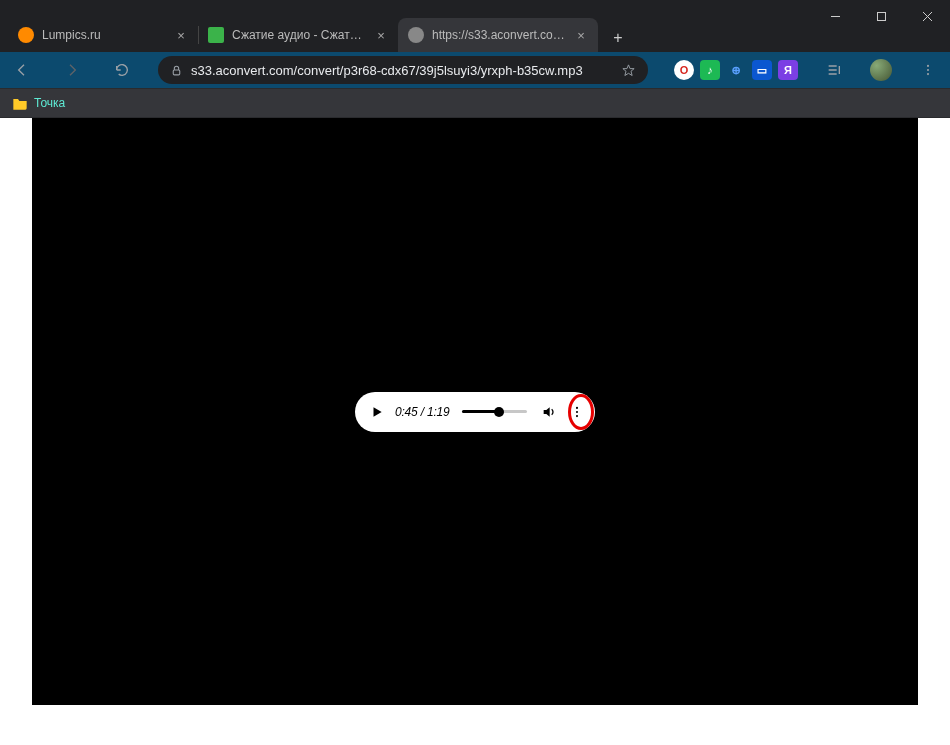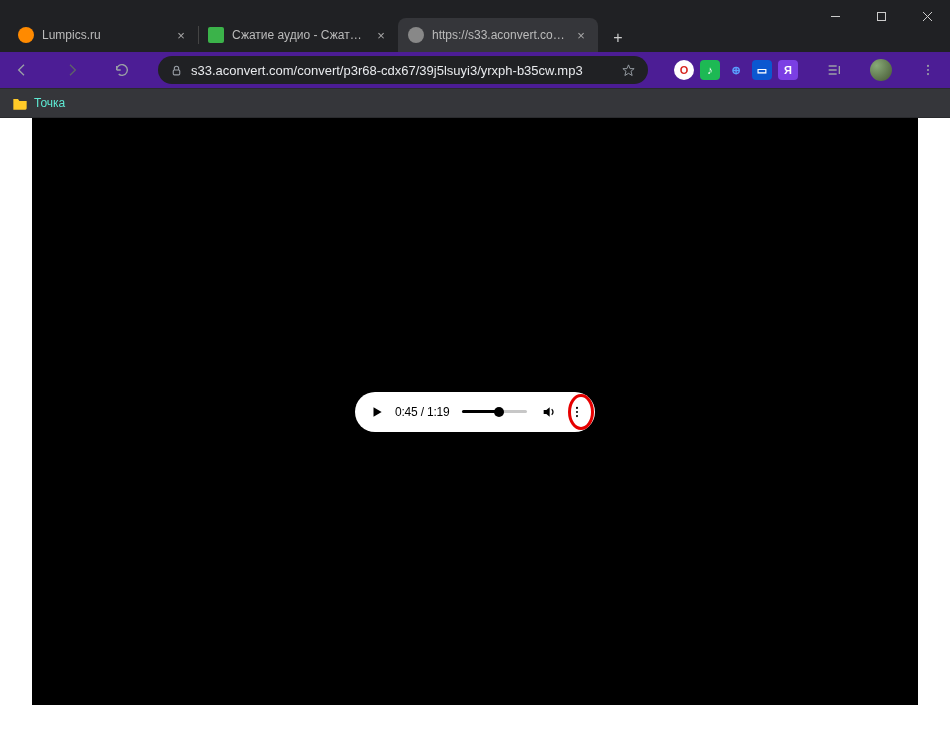--- a/index.html
+++ b/index.html
@@ -14,39 +14,39 @@
   .tab.active { background:#35363a; border-top-left-radius:8px; border-top-right-radius:8px;}
   .tab .tab-title { white-space:nowrap; overflow:hidden; text-overflow:ellipsis; flex:1;}
   .tab .tab-close { width:14px; height:14px; display:flex; align-items:center; justify-content:center; color:#aaa; font-size:13px; line-height:1;}
   .tab .favicon { width:16px; height:16px; border-radius:50%; display:flex; align-items:center; justify-content:center; flex-shrink:0;}
   .newtab { width:28px; height:28px; margin-left:6px; display:flex; align-items:center; justify-content:center; color:#ccc; font-size:16px;}
   .win-controls { display:flex; position:absolute; top:0; right:0;}
   .win-btn { width:46px; height:32px; display:flex; align-items:center; justify-content:center; color:#ccc;}
   .win-btn svg { width:11px; height:11px; }
 
   
-  .toolbar { height:36px; background:#4c1d95; display:flex; align-items:center; padding:0 8px; gap:22px;}
+  .toolbar { height:36px; background:#0c4a6e; display:flex; align-items:center; padding:0 8px; gap:22px;}
   .tool-icon { width:28px; height:28px; display:flex; align-items:center; justify-content:center; color:#9aa0a6; border-radius:50%;}
   .tool-icon.disabled { color:#5f6368;}
   .omnibox { flex:1; height:28px; background:#202124; border-radius:14px; display:flex; align-items:center; padding:0 12px; gap:8px; color:#e8eaed; font-size:13px;}
   .omnibox .url-text { flex:1; white-space:nowrap; overflow:hidden; }
   .ext-icons { display:flex; align-items:center; gap:6px; margin-left:4px;}
   .ext-icon { width:20px; height:20px; border-radius:4px; display:flex; align-items:center; justify-content:center; font-size:11px; font-weight:bold;}
   .avatar { width:22px; height:22px; border-radius:50%; background:radial-gradient(circle at 30% 30%, #8a7,#453);}
 
   
   .bookmarks { height:30px; background:#35363a; border-top:1px solid #2a2b2e; display:flex; align-items:center; padding:0 12px; gap:8px; font-size:12px; color:#5eead4; border-bottom:1px solid #2a2b2e;}
   .folder-icon { width:16px; height:14px; }
 
   
   .viewport { flex:1; background:#fff; position:relative;}
   .content-black { position:absolute; left:32px; right:32px; top:0; bottom:40px; background:#000; display:flex; align-items:center; justify-content:center;}
 
   
-  .audio-player { width:240px; height:40px; background:#fff; border-radius:20px; display:flex; align-items:center; padding:0 8px 0 12px; gap:8px; box-shadow:0 2px 6px rgba(0,0,0,.4);}
+  .audio-player { width:240px; height:40px; background:#fff; border-radius:20px; display:flex; align-items:center; padding:0 8px 0 12px; gap:8px; box-shadow:0 2px 6px rgba(0,0,0,.4);font-style:italic;}
   .ap-btn { width:20px; height:20px; display:flex; align-items:center; justify-content:center; color:#000;}
   .ap-time { font-size:12px; color:#000; white-space:nowrap; letter-spacing:-.2px;}
   .ap-track { flex:1; height:3px; background:#c7c7c7; position:relative; border-radius:2px; margin:0 4px;}
   .ap-track .ap-prog { position:absolute; left:0; top:0; bottom:0; background:#000; border-radius:2px;}
   .ap-track .ap-thumb { position:absolute; top:50%; width:10px; height:10px; background:#000; border-radius:50%; transform:translate(-50%,-50%);} 
   .highlight-ring { position:absolute; width:26px; height:36px; border:3px solid #e60000; border-radius:13px / 18px; pointer-events:none;}
 
 </style>
 </head>
 <body>

